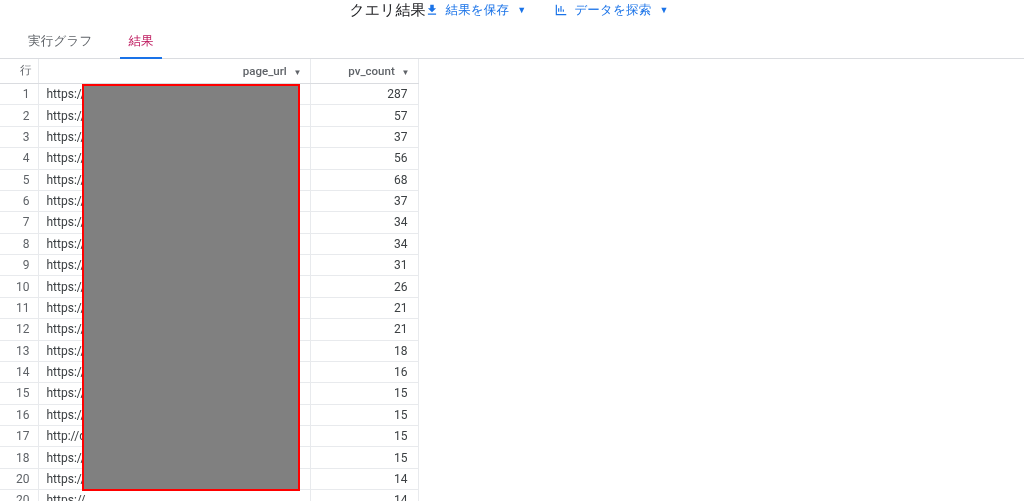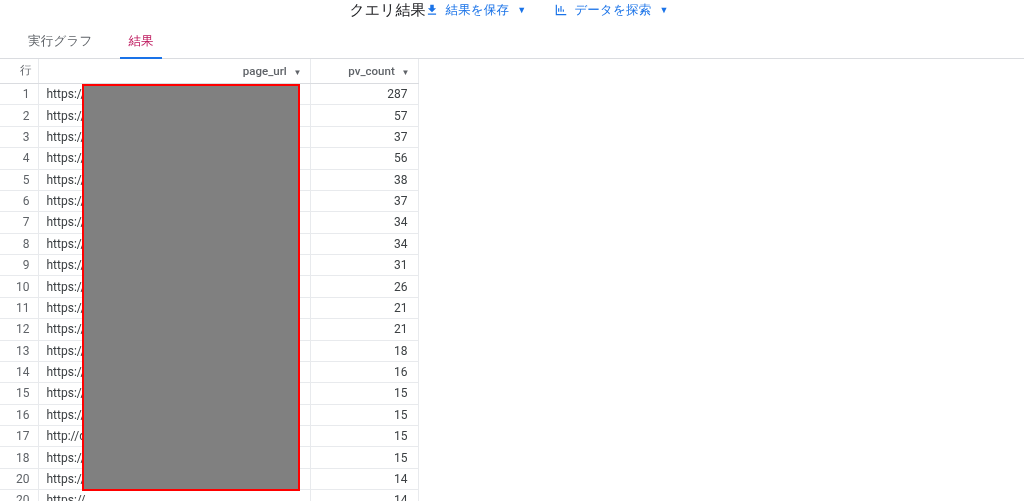--- a/index.html
+++ b/index.html
@@ -204,21 +204,21 @@
           <td class="pv">37</td>
         </tr>
         <tr>
           <td class="rownum">4</td>
           <td class="url">https://</td>
           <td class="pv">56</td>
         </tr>
         <tr>
           <td class="rownum">5</td>
           <td class="url">https://</td>
-          <td class="pv">38</td>
+          <td class="pv">68</td>
         </tr>
         <tr>
           <td class="rownum">6</td>
           <td class="url">https://</td>
           <td class="pv">37</td>
         </tr>
         <tr>
           <td class="rownum">7</td>
           <td class="url">https://</td>
           <td class="pv">34</td>

